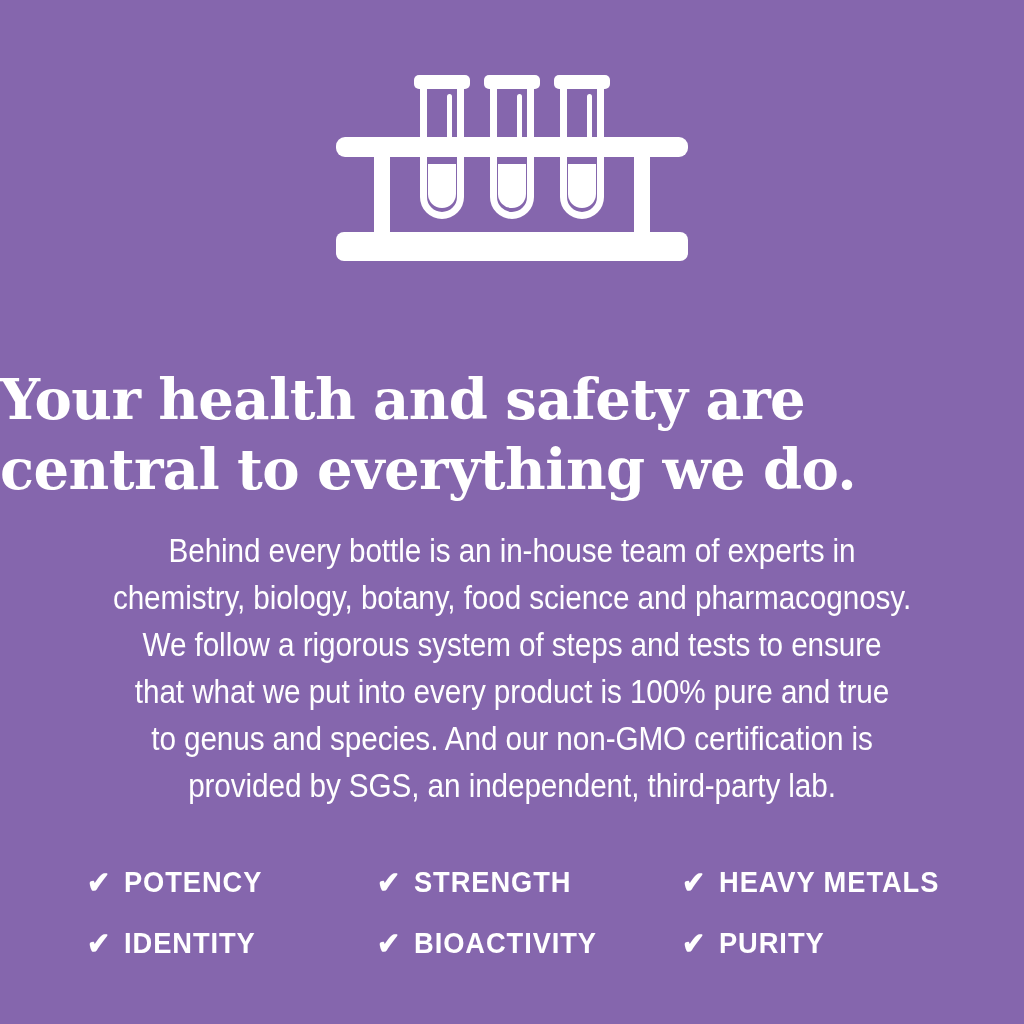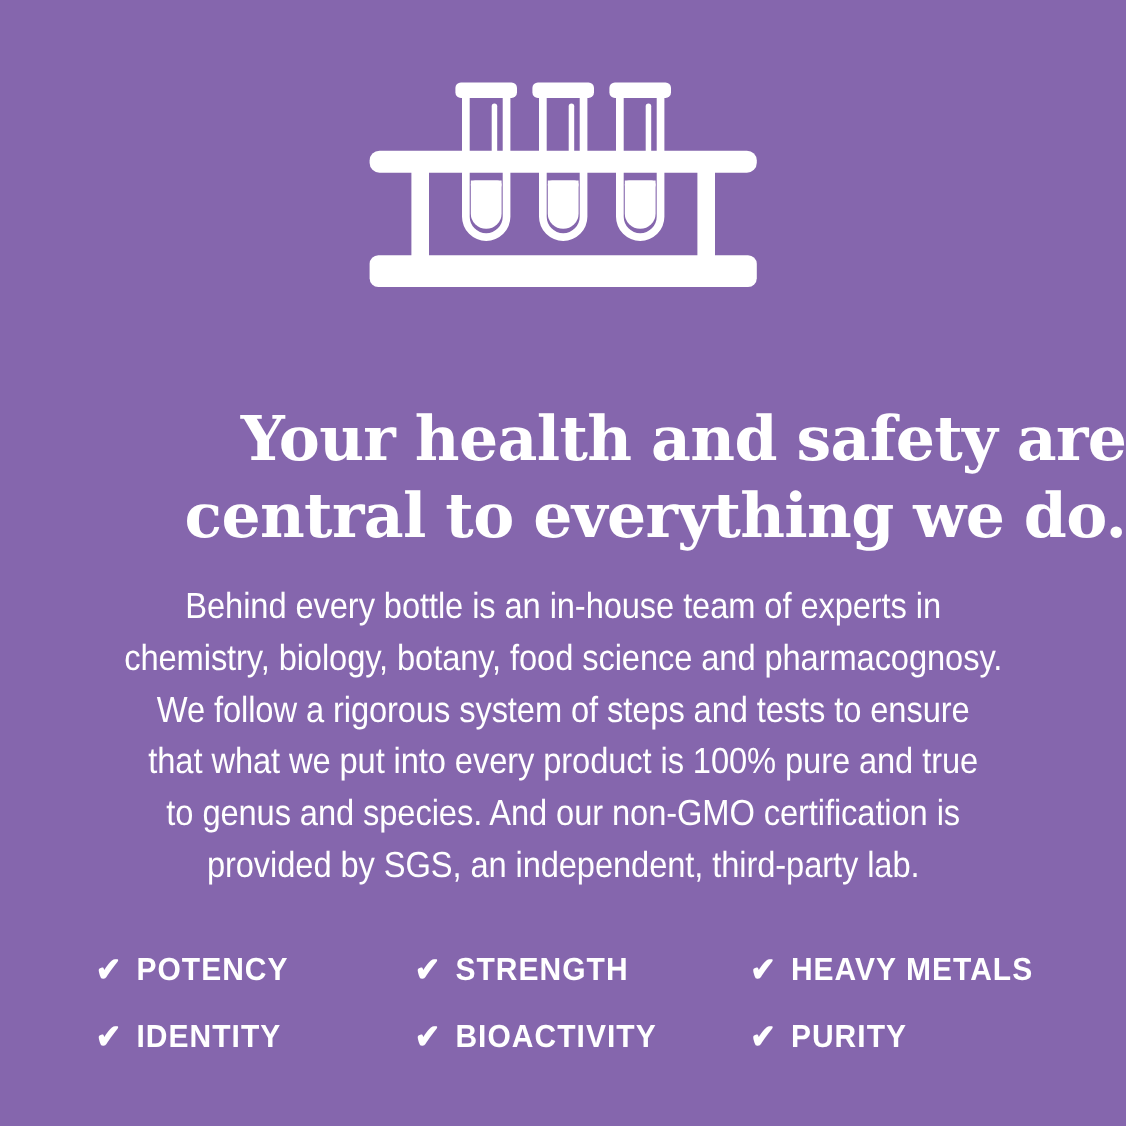--- a/index.html
+++ b/index.html
@@ -37,21 +37,21 @@
     display: block;
     margin: 0 auto;
   }
 
   
   #headline {
     position: absolute;
     left: 0;
     top: 326px;
     width: 1024px;
-    text-align: right;
+    text-align: left;
     font-family: "DejaVu Serif", "Liberation Serif", serif;
     font-weight: bold;
     font-size: 56px;
     line-height: 70px;
     color: #FFFFFF;
     letter-spacing: -0.6px;
     white-space: pre-line;
     word-spacing: -1px;
   }
 

